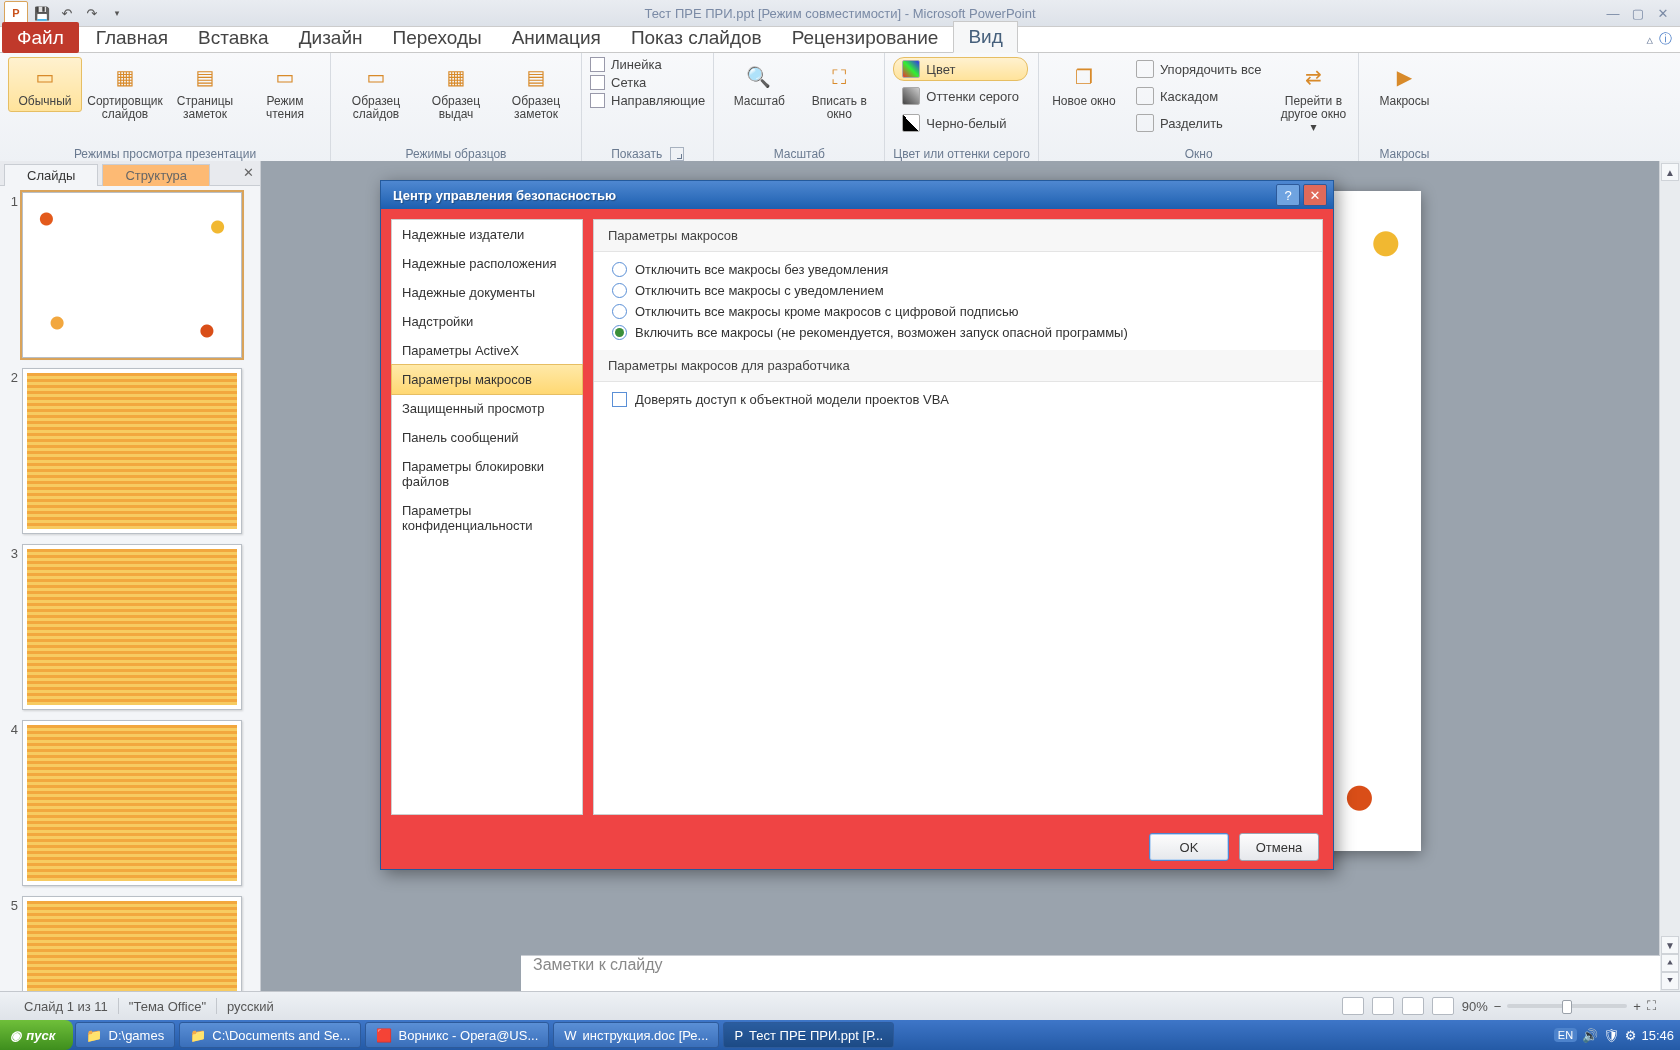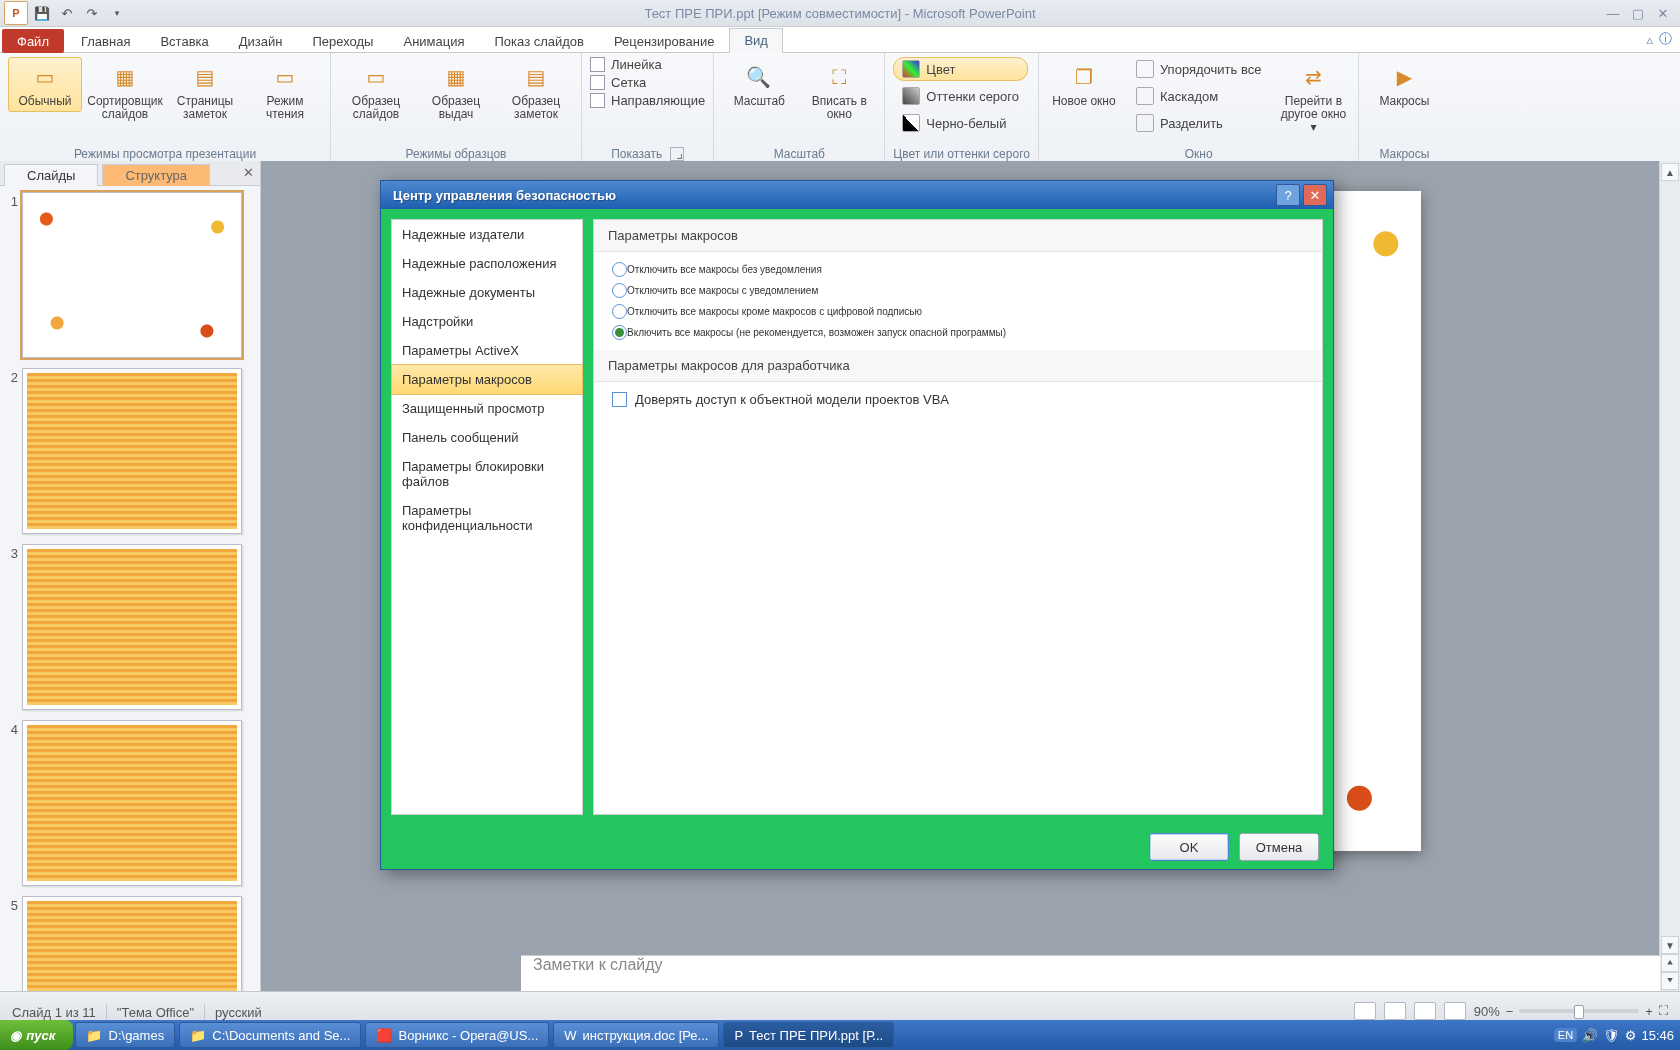--- a/index.html
+++ b/index.html
@@ -4,21 +4,21 @@
 <style>
 html,body{margin:0;padding:0;width:1680px;height:1050px;font-family:"Segoe UI",Tahoma,sans-serif;font-size:13px;color:#333;background:#fff;overflow:hidden}
 .titlebar{height:26px;background:linear-gradient(#e9ecf1,#dde2e9);display:flex;align-items:center;position:relative;border-bottom:1px solid #ccc}
 .titlebar .qat{display:flex;align-items:center;gap:3px;padding-left:4px}
 .qat-item{width:22px;height:22px;display:flex;align-items:center;justify-content:center;border-radius:2px;color:#555}
 .qat-item.p{background:#fff;border:1px solid #d9a35a;color:#c9521d;font-weight:bold;font-size:11px}
 .titlebar .apptitle{position:absolute;left:50%;transform:translateX(-50%);color:#7a8aa5;font-size:13px}
 .titlebar .winctrl{margin-left:auto;display:flex;gap:3px;padding-right:6px;color:#7a8aa5}
 .winctrl span{width:22px;height:18px;display:flex;align-items:center;justify-content:center}
 .ribbon-tabs{height:25px;display:flex;align-items:flex-end;border-bottom:1px solid #c9c9c9;background:#fff;padding-left:2px}
-.rtab{padding:4px 14px 4px 14px;font-size:13px;color:#444;border:1px solid transparent;border-bottom:none;position:relative;top:1px}
+.rtab{padding:4px 14px 4px 14px;font-size:19px;color:#444;border:1px solid transparent;border-bottom:none;position:relative;top:1px}
 .rtab.file{background:#c0392b;color:#fff;border-radius:2px;margin-right:2px}
 .rtab.active{background:#f6f7f8;border:1px solid #c9c9c9;border-bottom:1px solid #f6f7f8;color:#46607c}
 .ribbon-help{margin-left:auto;padding:4px 8px;color:#7a8aa5;display:flex;gap:6px;align-items:center}
 .ribbon{height:110px;background:linear-gradient(#f8f9fb,#eef1f5);border-bottom:1px solid #c3c7cd;display:flex}
 .rgroup{border-right:1px solid #d7dbe1;padding:4px 8px 2px 8px;display:flex;flex-direction:column}
 .rgroup .items{flex:1;display:flex;gap:6px;align-items:flex-start}
 .rgroup .label{text-align:center;font-size:12px;color:#6a7a90;padding-top:2px;display:flex;justify-content:center;align-items:center;gap:4px}
 .bigbtn{width:72px;display:flex;flex-direction:column;align-items:center;gap:2px;padding:3px 0;border:1px solid transparent;border-radius:3px;text-align:center}
 .bigbtn .ic{width:32px;height:32px;display:flex;align-items:center;justify-content:center;color:#d88a2a;font-size:20px}
 .bigbtn .lbl{font-size:12px;line-height:13px;color:#444}
@@ -56,50 +56,50 @@
  radial-gradient(circle at 4% 6%,#e35a1c 0 12px,transparent 13px),
  radial-gradient(circle at 96% 8%,#f1b831 0 12px,transparent 13px),
  radial-gradient(circle at 93% 92%,#d94e18 0 12px,transparent 13px),
  radial-gradient(circle at 8% 90%,#f2a73e 0 12px,transparent 13px),
  radial-gradient(circle at 50% 4%,#f6c143 0 10px,transparent 11px),
  radial-gradient(circle at 50% 96%,#e67a22 0 10px,transparent 11px);}
 .vscroll{position:absolute;right:0;top:0;bottom:0;width:20px;background:#e9ecef;border-left:1px solid #cfd3d8;display:flex;flex-direction:column;align-items:center;justify-content:space-between;padding:2px 0}
 .vscroll .btn{width:16px;height:16px;background:#f6f8fa;border:1px solid #cfd3d8;font-size:10px;display:flex;align-items:center;justify-content:center;color:#556}
 .notes{position:absolute;left:260px;right:20px;bottom:0;height:36px;background:#fff;border-top:1px solid #c9cdd3;padding:0 12px;color:#888;font-size:16px}
 
-.statusbar{position:absolute;left:0;right:0;bottom:30px;height:28px;background:linear-gradient(#eef1f5,#dfe3e9);border-top:1px solid #c3c7cd;display:flex;align-items:flex-end;font-size:13px;color:#555;padding:0 12px;gap:10px}
+.statusbar{position:absolute;left:0;right:0;bottom:30px;height:28px;background:linear-gradient(#eef1f5,#dfe3e9);border-top:1px solid #c3c7cd;display:flex;align-items:center;font-size:13px;color:#555;padding:0 24px;gap:10px}
 .statusbar .sep{width:1px;height:16px;background:#c3c7cd}
 .statusbar .right{margin-left:auto;display:flex;align-items:center;gap:8px}
 .viewbtn{width:20px;height:16px;border:1px solid #b3b9c1;background:#fff;border-radius:2px}
 .zoom{display:flex;align-items:center;gap:6px}
 .zoom .track{width:120px;height:4px;background:#cfd3d8;position:relative;border-radius:2px}
 .zoom .track:before{content:'';position:absolute;left:50%;top:-4px;width:8px;height:12px;background:#fff;border:1px solid #9aa1aa;border-radius:2px;transform:translateX(-50%)}
 
 .taskbar{position:absolute;left:0;right:0;bottom:0;height:30px;background:linear-gradient(#3e76c8,#245aa6);display:flex;align-items:center;color:#fff;font-size:13px}
 .start{background:linear-gradient(#6fbf3a,#3e8e1d);height:30px;padding:0 18px 0 10px;display:flex;align-items:center;gap:5px;font-style:italic;font-weight:bold;border-radius:0 8px 8px 0}
 .tbtn{height:24px;margin:0 2px;padding:0 10px;background:linear-gradient(#5a8fd6,#3a6fba);border:1px solid #2d5a9a;border-radius:3px;display:flex;align-items:center;gap:6px;max-width:200px;overflow:hidden;white-space:nowrap}
 .tbtn.active{background:linear-gradient(#2a5da0,#1c4a85)}
 .tray{margin-left:auto;display:flex;align-items:center;gap:5px;padding:0 6px}
 .tray .lang{background:#4d83cc;padding:1px 4px;border-radius:4px;font-size:11px}
 .tray .clock{font-size:13px}
 
 
-.modal{position:absolute;left:380px;top:180px;width:952px;height:688px;background:#22c55e;border:1px solid #245a9c;box-shadow:4px 4px 16px rgba(0,0,0,.4);display:flex;flex-direction:column}
+.modal{position:absolute;left:380px;top:180px;width:952px;height:688px;background:#ef4444;border:1px solid #245a9c;box-shadow:4px 4px 16px rgba(0,0,0,.4);display:flex;flex-direction:column}
 .modal .titlebar2{height:28px;background:linear-gradient(#4f88d1,#1d5fb0);display:flex;align-items:center;color:#fff;padding:0 6px;font-size:13px}
 .titlebar2 .t{flex:1;padding-left:6px;text-shadow:1px 1px 1px rgba(0,0,0,.3);font-weight:bold}
 .titlebar2 .hc{width:22px;height:20px;background:#6fa3e0;border:1px solid #2d5a9a;margin-left:3px;display:flex;align-items:center;justify-content:center;border-radius:2px}
 .titlebar2 .hc.close{background:#e06a5a}
 .modal .body{flex:1;display:flex;padding:10px;gap:10px}
 .catlist{width:190px;border:1px solid #cfcfcf;background:#fff;display:flex;flex-direction:column}
 .catitem{padding:7px 10px;font-size:13px;color:#333;border-bottom:0}
 .catitem.sel{background:linear-gradient(#ffe9a8,#ffd873);border:1px solid #e6be63;margin:-1px}
 .content{flex:1;border:1px solid #cfcfcf;background:#fff;padding:0;display:flex;flex-direction:column}
 .sect{padding:8px 14px;border-bottom:1px solid #e4e4e4;background:#f7f7f7;font-size:13px;color:#444}
 .opts{padding:10px 18px;display:flex;flex-direction:column;gap:6px}
-.radio{display:flex;align-items:center;font-size:10px}
+.radio{display:flex;align-items:center;gap:8px;font-size:13px}
 .radio .r{width:13px;height:13px;border:1px solid #5a8fd6;border-radius:50%;position:relative;background:#fff}
 .radio.sel .r:after{content:'';position:absolute;inset:2px;border-radius:50%;background:#3a8f3a}
 .chk2{display:flex;align-items:center;gap:8px;font-size:13px}
 .chk2 .c{width:13px;height:13px;border:1px solid #5a8fd6;background:#fff}
 .modal .footer{height:44px;display:flex;align-items:center;justify-content:flex-end;gap:10px;padding:0 14px}
 .dbtn{min-width:78px;height:26px;background:linear-gradient(#fdfdfd,#e6e8ec);border:1px solid #9aa6b5;border-radius:3px;font-size:13px;color:#333;display:flex;align-items:center;justify-content:center}
 .dbtn.primary{border-color:#4f88d1;box-shadow:0 0 0 1px #b9d4f2 inset}
 </style>
 </head>
 <body>

